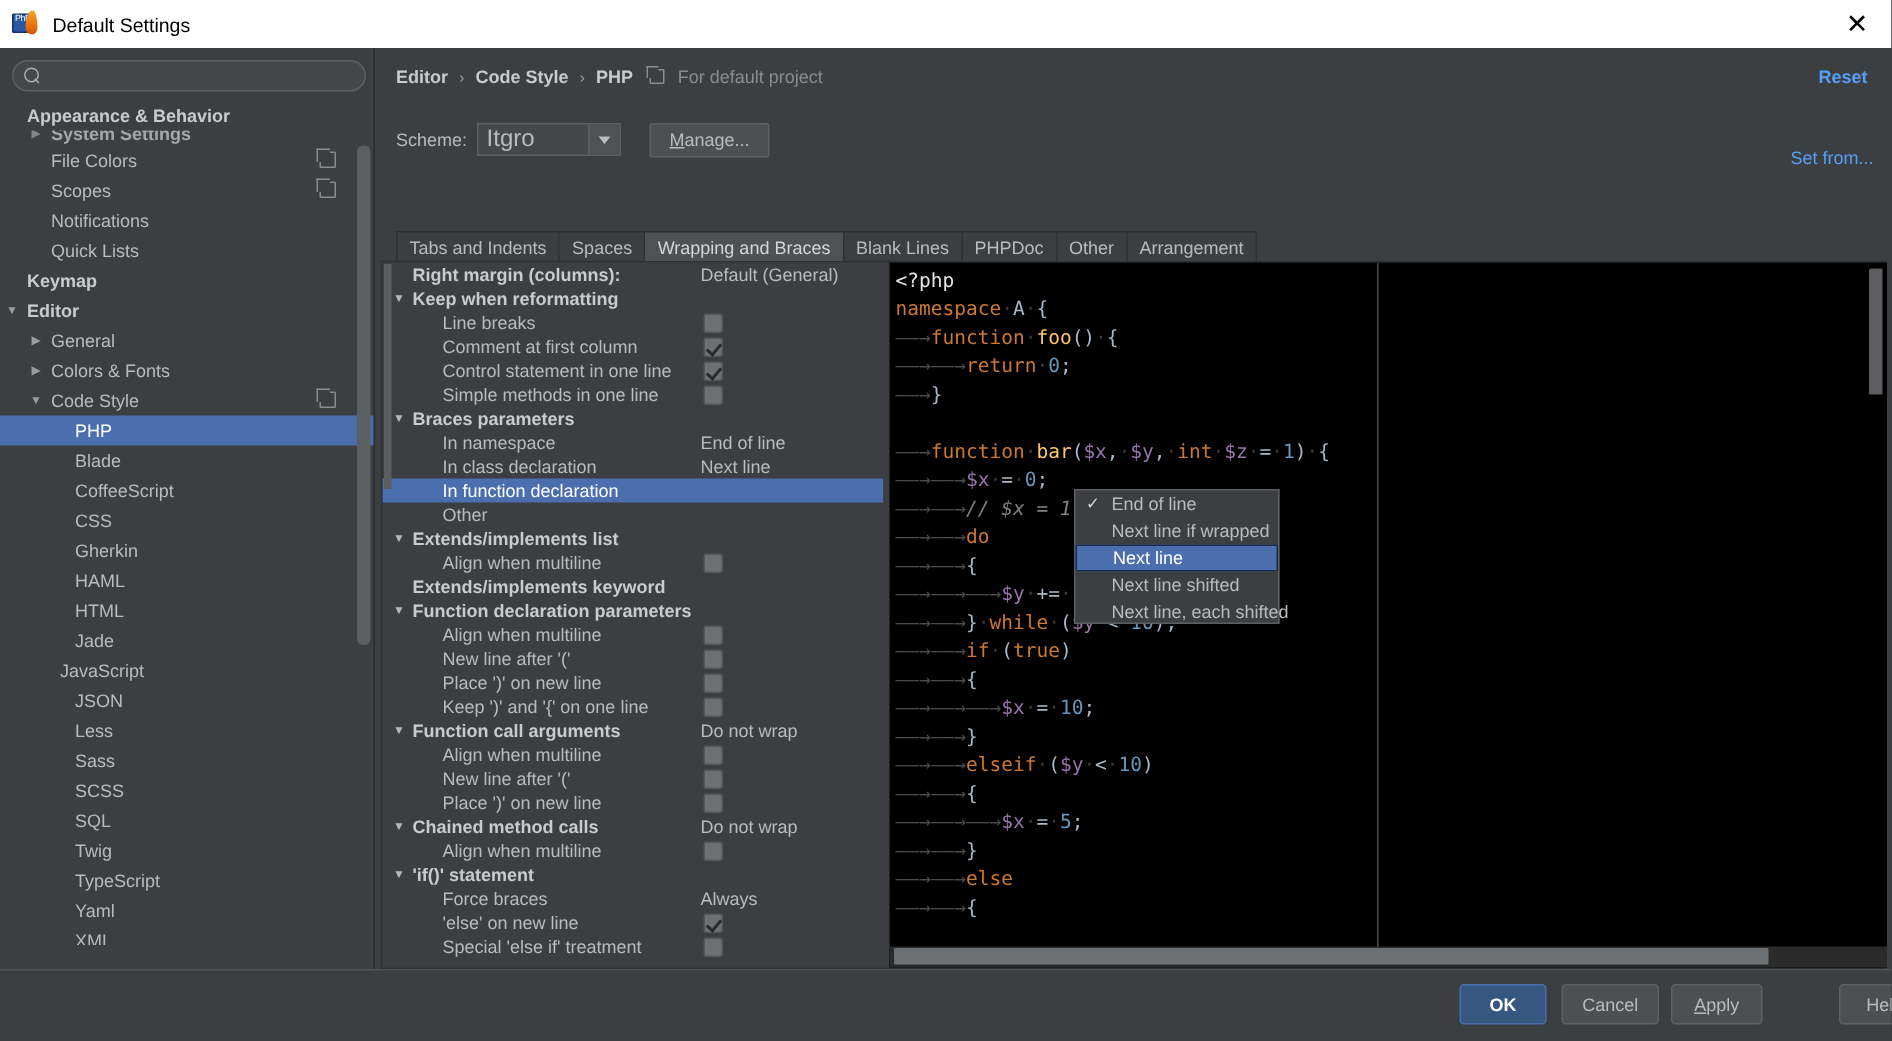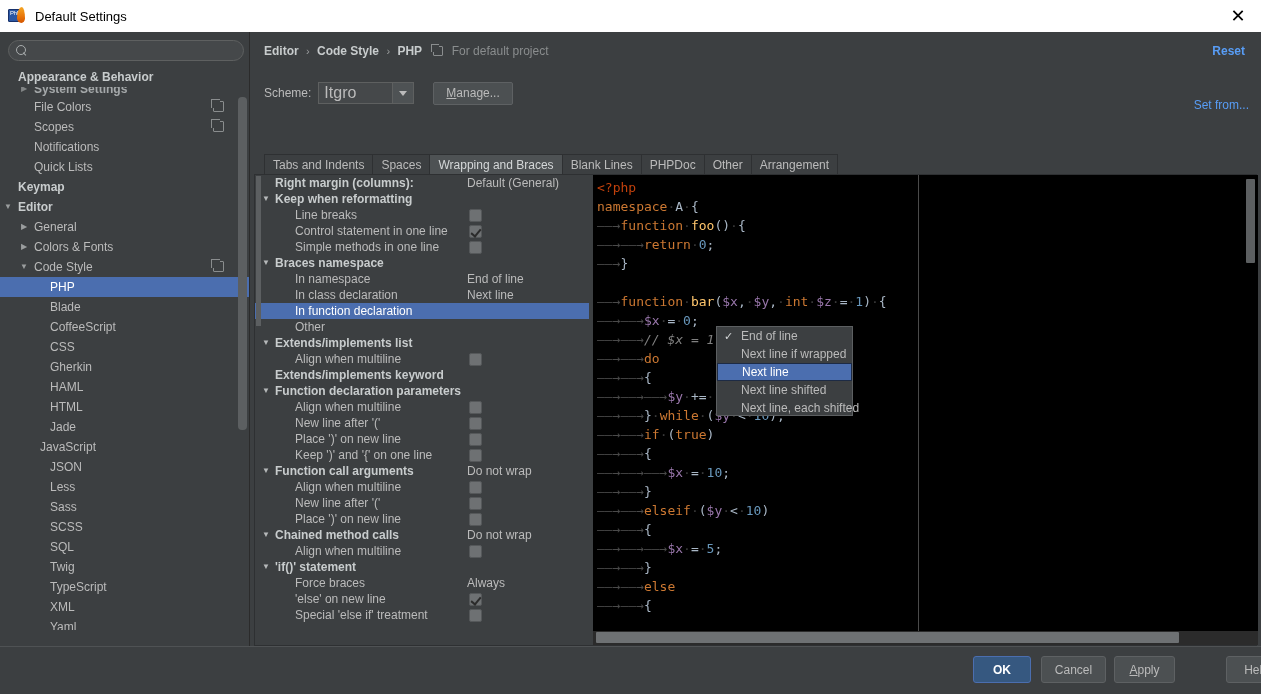--- a/index.html
+++ b/index.html
@@ -189,21 +189,21 @@
     position:absolute; left:4px; top:3px;
     font-family:"DejaVu Sans Mono", monospace; font-size:13px; line-height:19px;
     white-space:pre; color:#a9b7c6;
   }
   .code .ln { height:19px; }
   .k  { color:#cc7832; }      
   .fn { color:#ffc66d; }      
   .v  { color:#9876aa; }      
   .num{ color:#6897bb; }      
   .cm { color:#808080; font-style:italic; }
-  .php{ color:#c2410c;text-align:center; }
+  .php{ color:#e5e5e5;text-align:center; }
   .plain { color:#a9b7c6; }
   .tab-arrow { color:#4a4a4a; }
   .dot { color:#3a3a3a; }
   .rm-line { position:absolute; left:325px; top:0; width:1px; height:470px; background:#4a4a4a; }
   .prev-vscroll {
     position:absolute; right:3px; top:4px; width:9px; height:84px;
     background:#5c5f61; border-radius:1px;
   }
   .prev-hscroll-track {
     position:absolute; left:0; bottom:0; width:665px; height:14px; background:#2b2b2b;
@@ -340,24 +340,24 @@
           <div class="tnode">
             <span class="lbl" style="left: 50px;">SQL</span>
           </div>
           <div class="tnode">
             <span class="lbl" style="left: 50px;">Twig</span>
           </div>
           <div class="tnode">
             <span class="lbl" style="left: 50px;">TypeScript</span>
           </div>
           <div class="tnode">
+            <span class="lbl" style="left: 50px;">Yaml</span>
+          </div>
+          <div class="tnode">
             <span class="lbl" style="left: 50px;">XML</span>
-          </div>
-          <div class="tnode">
-            <span class="lbl" style="left: 50px;">Yaml</span>
           </div>
         </div>
       <div class="leftscroll"></div>
       <div class="lp-divider"></div>
     </div>
 
     <div class="rightpane">
 
       <div class="breadcrumb">
         <span class="bc">Editor</span>
@@ -404,30 +404,34 @@
             </div>
             <div class="optrow group">
               <span class="oarrow">▼</span>
               <span class="olab">Keep when reformatting</span>
             </div>
             <div class="optrow child">
               <span class="olab">Line breaks</span>
               <span class="cb"></span>
             </div>
             <div class="optrow child">
+              <span class="olab">Comment at first column</span>
+              <span class="cb checked"></span>
+            </div>
+            <div class="optrow child">
               <span class="olab">Control statement in one line</span>
               <span class="cb checked"></span>
             </div>
             <div class="optrow child">
               <span class="olab">Simple methods in one line</span>
               <span class="cb"></span>
             </div>
             <div class="optrow group">
               <span class="oarrow">▼</span>
-              <span class="olab">Braces namespace</span>
+              <span class="olab">Braces parameters</span>
             </div>
             <div class="optrow child">
               <span class="olab">In namespace</span>
               <span class="oval">End of line</span>
             </div>
             <div class="optrow child">
               <span class="olab">In class declaration</span>
               <span class="oval">Next line</span>
             </div>
             <div class="optrow child sel">

